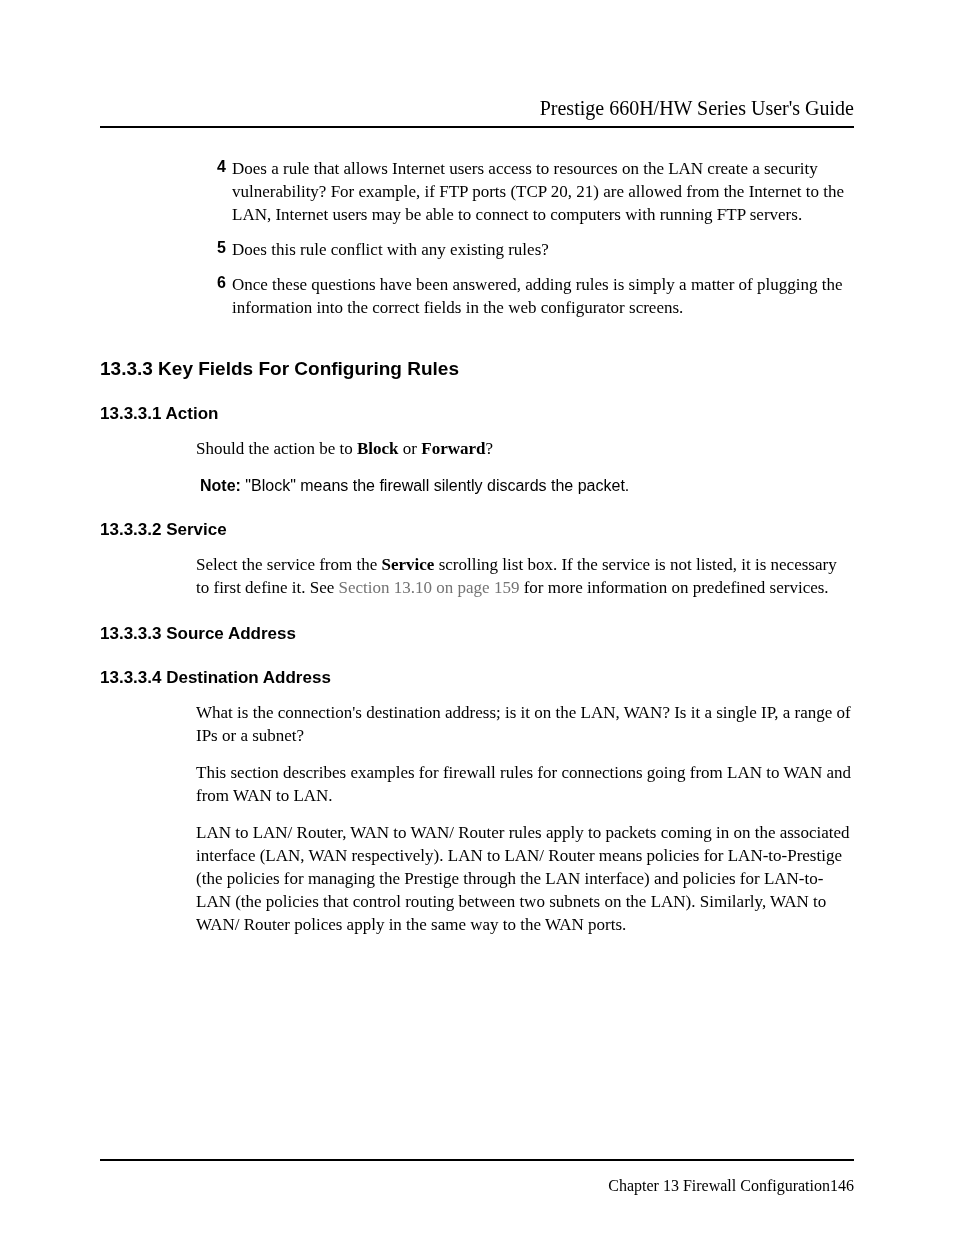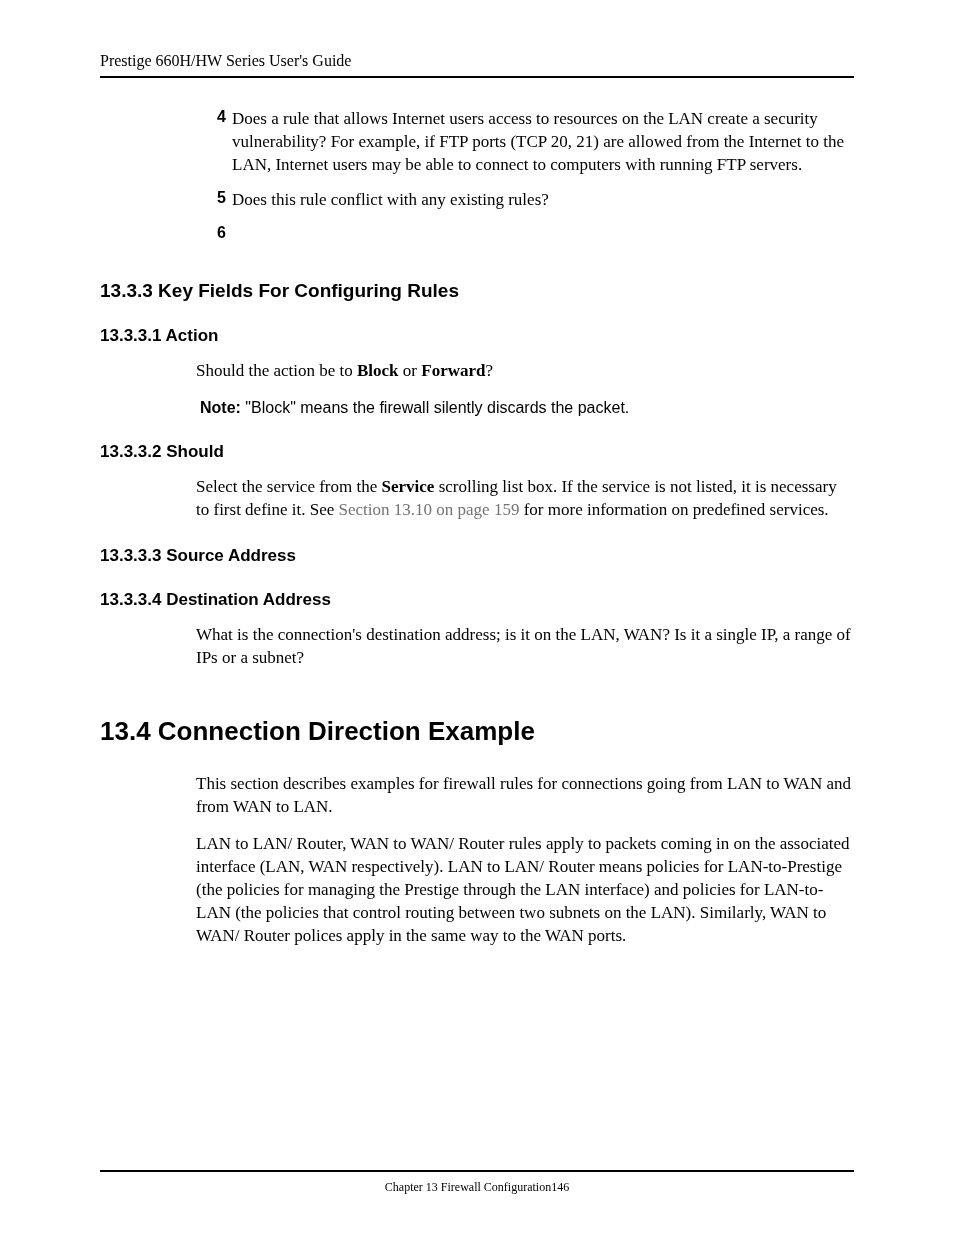--- a/index.html
+++ b/index.html
@@ -15,22 +15,24 @@
     position: relative;
   }
   .page {
     padding: 52px 100px 40px 100px;
     box-sizing: border-box;
     height: 100%;
     display: flex;
     flex-direction: column;
   }
   .header-title {
-    font-size: 16px;
+    text-align: right;
+    font-size: 20px;
     margin-bottom: 6px;
+    margin-top: 45px;
   }
   .hr-top {
     border: none;
     border-top: 2px solid #000;
     margin: 0 0 30px 0;
   }
   .content {
     flex: 1;
   }
   .ol-cont {
@@ -89,23 +91,23 @@
     line-height: 1.35;
     margin-bottom: 14px;
   }
   .note-label {
     font-weight: bold;
   }
   .bold-serif { font-weight: bold; }
   .link { color: #737373; }
   .footer {
     display: flex;
-    justify-content: center;
-    font-size: 12px;
-    padding-top: 8px;
+    justify-content: flex-end;
+    font-size: 16px;
+    padding-top: 16px;
   }
   .hr-bot {
     border: none;
     border-top: 2px solid #000;
     margin: 0;
   }
 </style>
 </head>
 <body>
 
@@ -119,44 +121,44 @@
       <li>
         <span class="ol-num">4</span>
         <span class="ol-text">Does a rule that allows Internet users access to resources on the LAN create a security vulnerability? For example, if FTP ports (TCP 20, 21) are allowed from the Internet to the LAN, Internet users may be able to connect to computers with running FTP servers.</span>
       </li>
       <li>
         <span class="ol-num">5</span>
         <span class="ol-text">Does this rule conflict with any existing rules?</span>
       </li>
       <li>
         <span class="ol-num">6</span>
+        <span class="ol-text">Once these questions have been answered, adding rules is simply a matter of plugging the information into the correct fields in the web configurator screens.</span>
       </li>
     </ul>
 
     <div class="h2">13.3.3  Key Fields For Configuring Rules</div>
 
     <div class="h3">13.3.3.1  Action</div>
     <div class="body-para">
       <span>Should the action be to </span><span class="bold-serif">Block</span><span> or </span><span class="bold-serif">Forward</span><span>?</span>
     </div>
     <div class="note-para">
       <span class="note-label">Note: </span><span>"Block" means the firewall silently discards the packet.</span>
     </div>
 
-    <div class="h3">13.3.3.2  Should</div>
+    <div class="h3">13.3.3.2  Service</div>
     <div class="body-para">
       <span>Select the service from the </span><span class="bold-serif">Service</span><span> scrolling list box. If the service is not listed, it is necessary to first define it. See </span><span class="link">Section 13.10 on page 159</span><span> for more information on predefined services.</span>
     </div>
 
     <div class="h3">13.3.3.3  Source Address</div>
 
     <div class="h3">13.3.3.4  Destination Address</div>
     <div class="body-para">What is the connection's destination address; is it on the LAN,  WAN? Is it a single IP, a range of IPs or a subnet?</div>
 
-    <div class="h1">13.4  Connection Direction Example</div>
     <div class="body-para">This section describes examples for firewall rules for connections going from LAN to WAN and from WAN to LAN.</div>
     <div class="body-para">LAN to LAN/ Router, WAN to WAN/ Router rules apply to packets coming in on the associated interface (LAN, WAN respectively). LAN to LAN/ Router means policies for LAN-to-Prestige (the policies for managing the Prestige through the LAN interface) and policies for LAN-to-LAN (the policies that control routing between two subnets on the LAN). Similarly, WAN to WAN/ Router polices apply in the same way to the WAN ports.</div>
 
   </div>
 
   <div>
     <hr class="hr-bot">
     <div class="footer">
       <span>Chapter 13 Firewall Configuration</span>
       <span>146</span>

